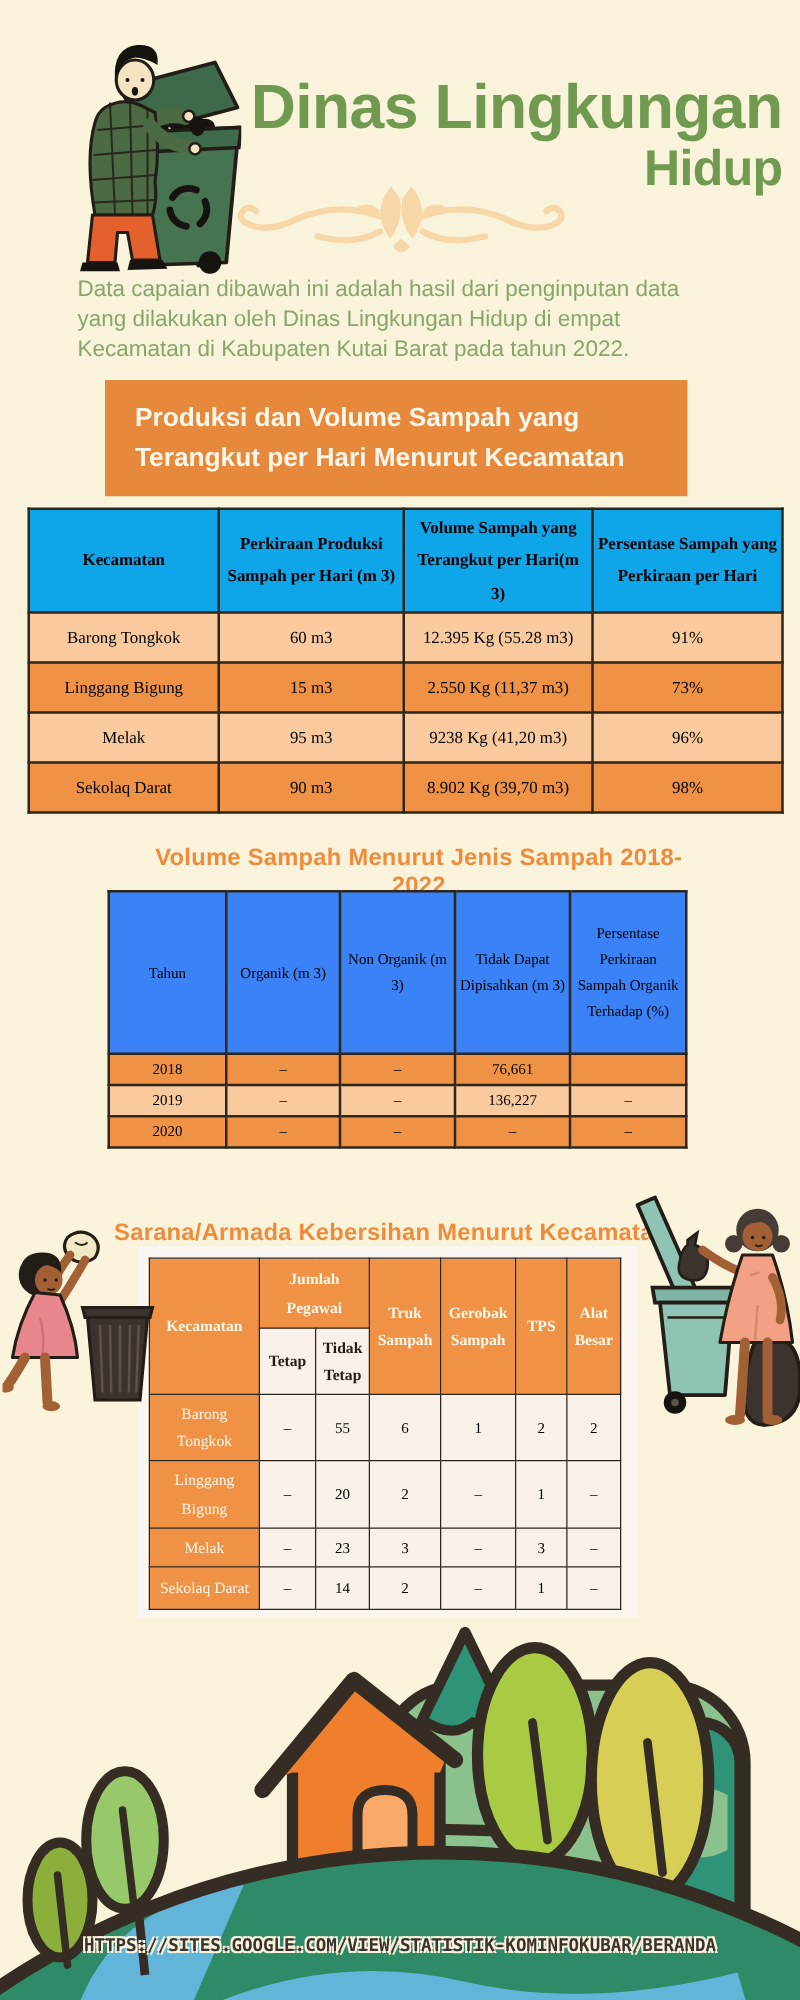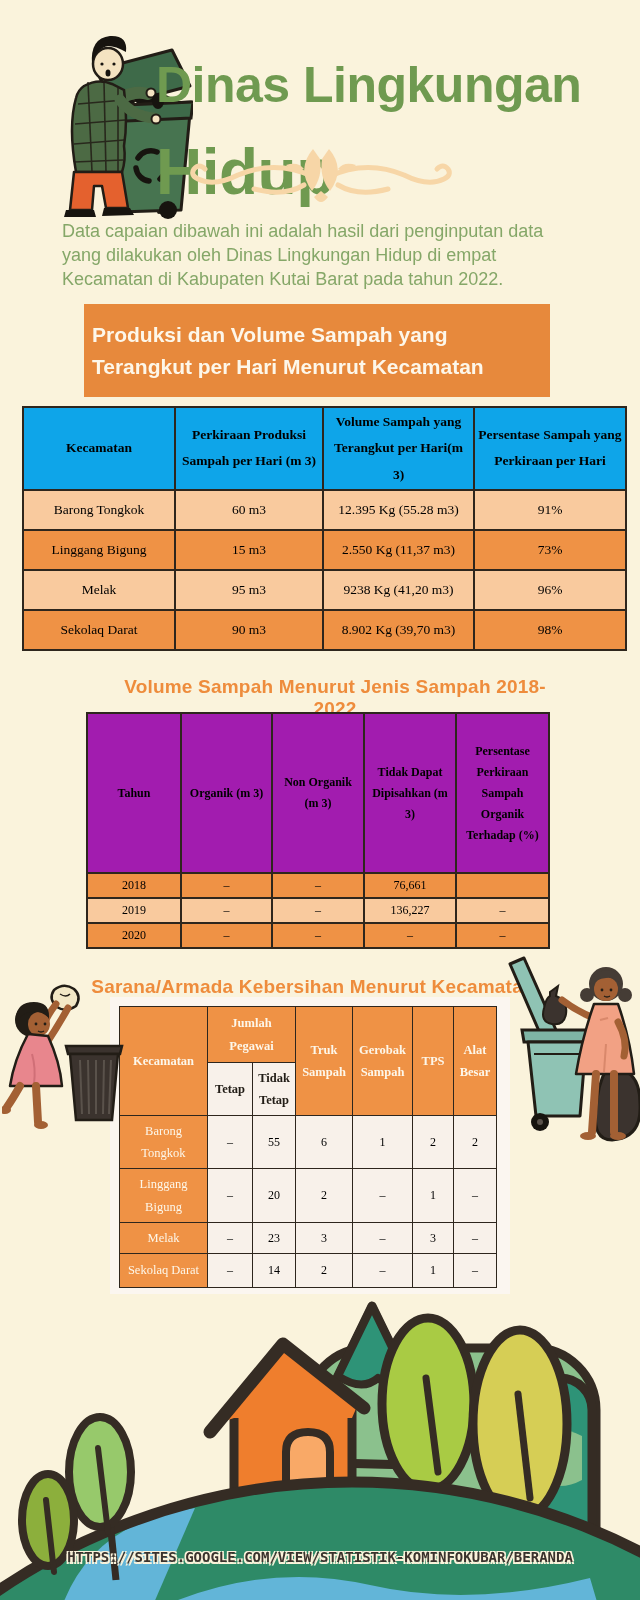--- a/index.html
+++ b/index.html
@@ -8,53 +8,53 @@
     position: relative; width: 640px; height: 1600px;
     background: #FAF3DC; overflow: hidden; margin: 0 auto;
     font-family: "Liberation Sans", sans-serif;
   }
   svg { display: block; }
 
   
   .illu-man { position: absolute; left: 8px; top: 20px; width: 185px; height: 200px; }
   .page-title {
     position: absolute; right: 14px; top: 58px; width: 470px;
-    color: #6F9A50; font-weight: 700; letter-spacing: -0.5px;
+    text-align: right; color: #6F9A50; font-weight: 700; letter-spacing: -0.5px;
   }
   .title-line1 { font-size: 50px; line-height: 1.1; }
-  .title-line2 { font-size: 64px; line-height: 1.1; margin-top: 24px; }
+  .title-line2 { font-size: 40px; line-height: 1.1; }
   .ornament { position: absolute; left: 186px; top: 142px; width: 270px; height: 66px; }
   .intro {
     position: absolute; left: 62px; top: 220px; width: 525px;
     color: #85A768; font-size: 18px; line-height: 1.33; font-weight: 500;
   }
 
   
   .banner {
     position: absolute; left: 84px; top: 304px; width: 466px; min-height: 92px;
     background: #E7893C; color: #FDF7EA; font-weight: 700;
-    font-size: 21px; line-height: 1.5; padding: 15px 8px;
+    font-size: 21px; line-height: 1.5; padding: 15px 24px;
   }
   table { border-collapse: collapse; table-layout: fixed; font-family: "Liberation Serif", serif; }
   th, td { border: 2px solid #2E261D; text-align: center; vertical-align: middle; padding: 1px 3px; }
 
   .t1 { position: absolute; left: 22px; top: 406px; width: 605px; }
   .t1 th { background: #0ea5e9; font-size: 13.5px; font-weight: 700; line-height: 1.95; height: 82px; }
   .t1 td { font-size: 13.5px; height: 40px; }
   .row-light td { background: #F9CA9E; }
   .row-dark  td { background: #EF9245; }
 
   
   .sec-title {
     position: absolute; text-align: center; color: #EE8C3C;
     font-size: 19px; font-weight: 700; letter-spacing: 0.2px;
   }
   #title-volume { left: 103px; top: 676px; width: 464px; }
   .t2 { position: absolute; left: 86px; top: 712px; width: 464px; }
-  .t2 th { background: #a21caf; font-size: 12px; font-weight: 700; line-height: 1.75; height: 160px; }
+  .t2 th { background: #3b82f6; font-size: 12px; font-weight: 400; line-height: 1.75; height: 130px; }
   .t2 td { font-size: 12px; height: 25px; }
 
   
   #title-fleet { left: 68px; top: 976px; width: 490px; }
   .panel3 { position: absolute; left: 110px; top: 997px; width: 400px; height: 297px; background: #FBF6F0; }
   .t3 { position: absolute; left: 119px; top: 1006px; width: 378px; }
   .t3 th, .t3 td { border-width: 1.5px; }
   .t3 th { background: #EF9245; color: #FDF7EA; font-size: 12.5px; font-weight: 700; line-height: 1.8; }
   .t3 th.sub { background: #F8F1EA; color: #221d16; }
   .t3 td { background: #F8F1EA; font-size: 12px; }

